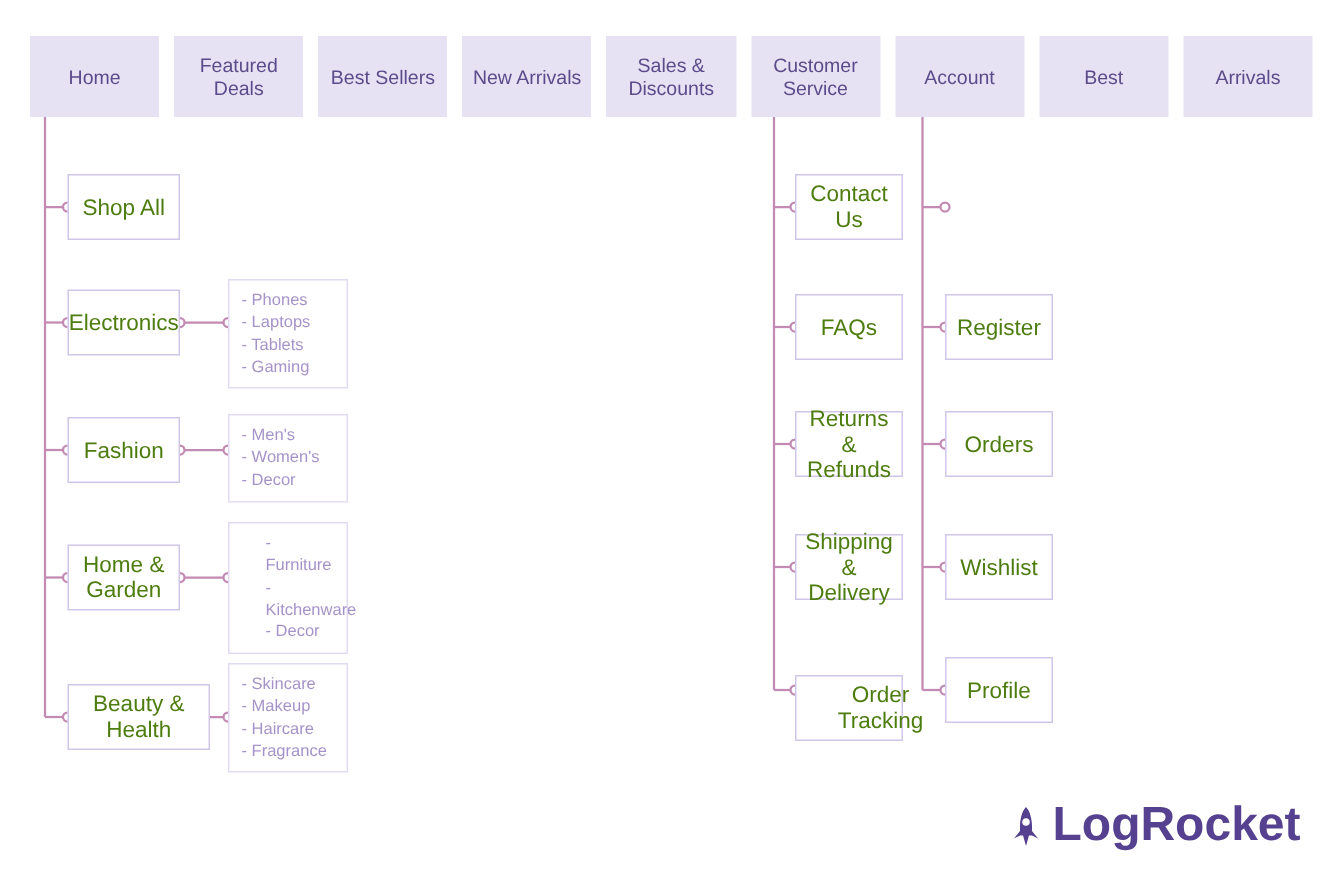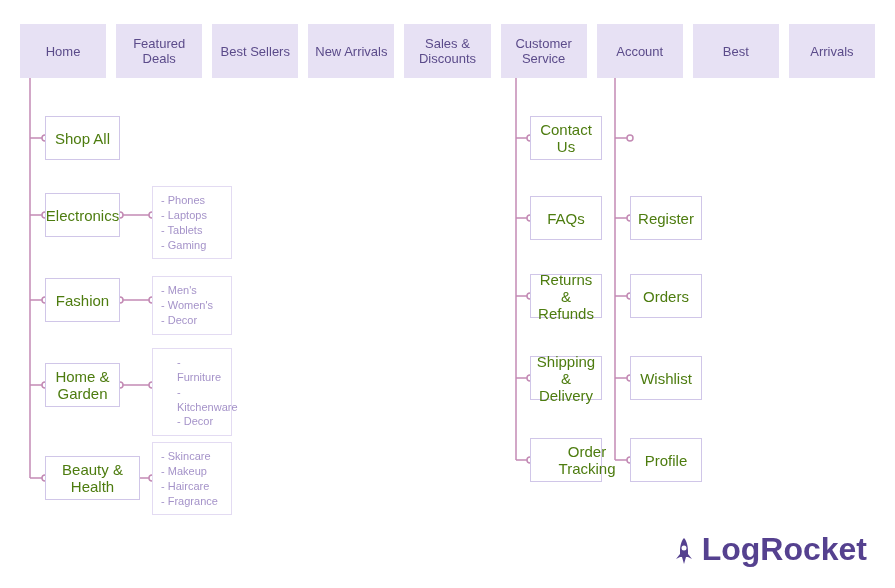--- a/index.html
+++ b/index.html
@@ -183,21 +183,21 @@
   <div>Skincare</div>
   <div>Makeup</div>
   <div>Haircare</div>
   <div>Fragrance</div>
 </div>
 
 <div class="node" style="left:530px; top:38px; width:72px; height:44px;">Contact Us</div>
 <div class="node" style="left:530px; top:118px; width:72px; height:44px;">FAQs</div>
 <div class="node" style="left:530px; top:196px; width:72px; height:44px;">Returns &amp; Refunds</div>
 <div class="node" style="left:530px; top:278px; width:72px; height:44px;">Shipping &amp; Delivery</div>
-<div class="node" style="left:530px; top:360px; width:72px; height:44px;padding-left:48px;">Order Tracking</div>
+<div class="node" style="left:530px; top:372px; width:72px; height:44px;padding-left:48px;">Order Tracking</div>
 
 <div class="node" style="left:630px; top:118px; width:72px; height:44px;">Register</div>
 <div class="node" style="left:630px; top:196px; width:72px; height:44px;">Orders</div>
 <div class="node" style="left:630px; top:278px; width:72px; height:44px;">Wishlist</div>
 <div class="node" style="left:630px; top:360px; width:72px; height:44px;">Profile</div>
 
 </div>
 
 <div class="logo">
   <span class="logo-icon">

